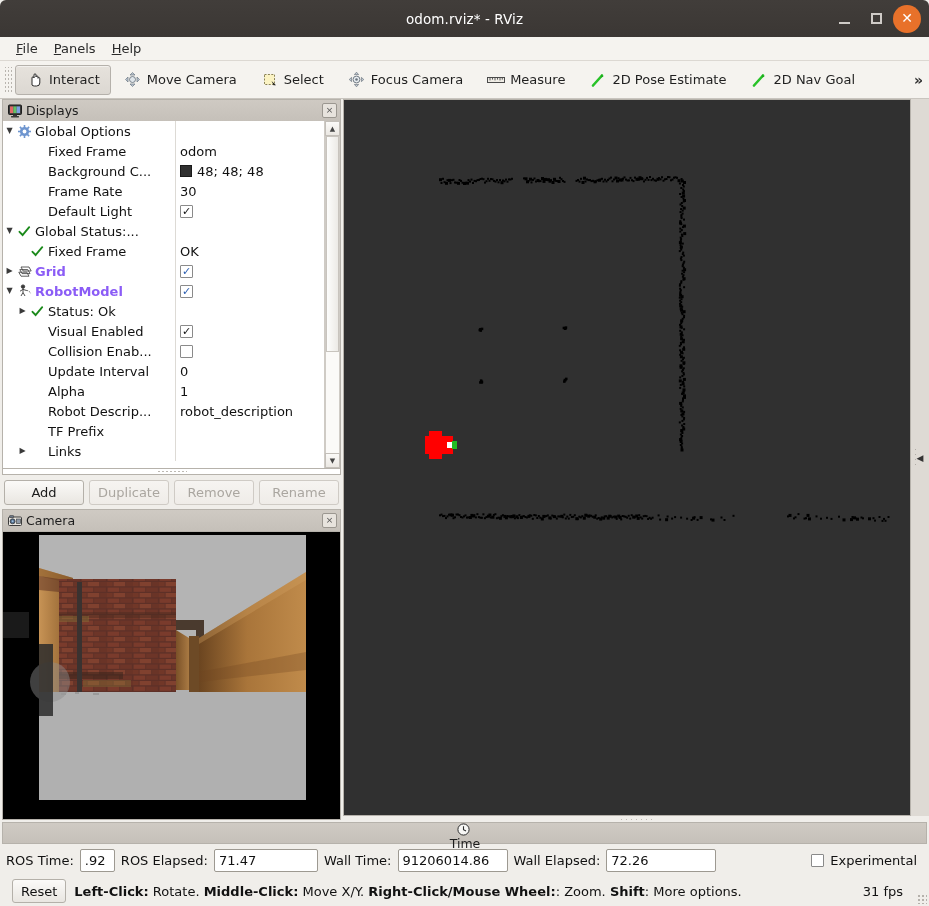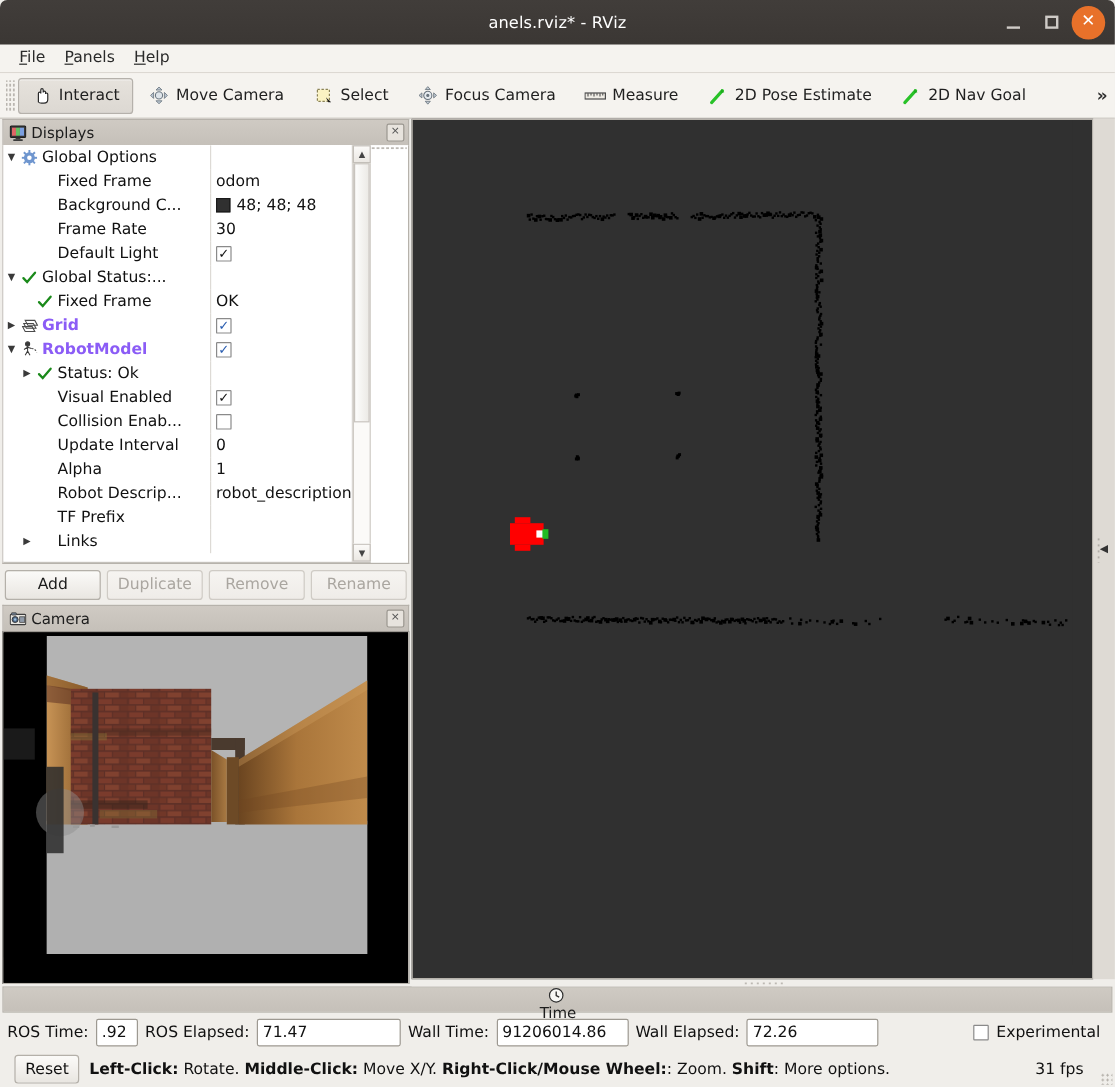--- a/index.html
+++ b/index.html
@@ -101,21 +101,21 @@
   .panel-header .ph-ico { width: 15px; height: 15px; margin-right: 4px;
       display: flex; align-items: center; justify-content: center; }
   .panel-header .ph-title { flex: 1 1 auto; }
   .panel-header .ph-close {
     width: 15px; height: 15px; border: 1px solid #9b9790; background: #e7e3dd;
     color: #555; font-size: 9px; line-height: 12px; text-align: center;
     border-radius: 2px;
   }
 
   
-  #displays-panel { display: flex; flex-direction: row; min-height: 0;
+  #displays-panel { display: flex; flex-direction: column; min-height: 0;
                     border: 1px solid #b6b2ab; border-top: none;
                     margin: 0 2px 0 2px; background: #fff; flex: 0 0 auto; }
   #tree-wrap { position: relative; height: 348px; display: flex; background: #fff;
                border-bottom: 1px solid #b6b2ab; }
   #tree {
     flex: 1 1 auto; overflow: hidden; position: relative; background: #fff;
   }
   .trow { height: 20px; display: flex; align-items: center; font-size: 13px;
           color: #111; position: relative; }
   .trow .c1 { width: 172px; flex: 0 0 172px; display: flex; align-items: center;
@@ -222,21 +222,21 @@
 
   
   svg { display: block; }
 </style>
 </head>
 <body>
 
 <div id="window">
 
   <div id="titlebar">
-    <div class="title">anels.rviz* - RViz</div>
+    <div class="title">odom.rviz* - RViz</div>
     <div class="wbtns">
       <div class="wbtn">
           <span class="min"></span>
         </div>
       <div class="wbtn">
           <span class="max"></span>
         </div>
       <div class="wbtn close">
           <span>✕</span>
         </div>
@@ -1247,21 +1247,21 @@
       </span>
       <span class="ph-title">Time</span>
       <span class="ph-close">×</span>
     </div>
 
     <div id="time-fields">
       <span class="tf-label">ROS Time:</span>
       <span class="tf-input" style="width:35px">.92</span>
 
       <span class="tf-label">ROS Elapsed:</span>
-      <span class="tf-input" style="width:120px">71.47</span>
+      <span class="tf-input" style="width:104px">71.47</span>
 
       <span class="tf-label">Wall Time:</span>
       <span class="tf-input" style="width:110px">91206014.86</span>
 
       <span class="tf-label">Wall Elapsed:</span>
       <span class="tf-input" style="width:110px">72.26</span>
 
       <span style="flex:1 1 auto"></span>
       <span class="xchk"></span>
       <span class="tf-label" style="padding-right:6px">Experimental</span>

